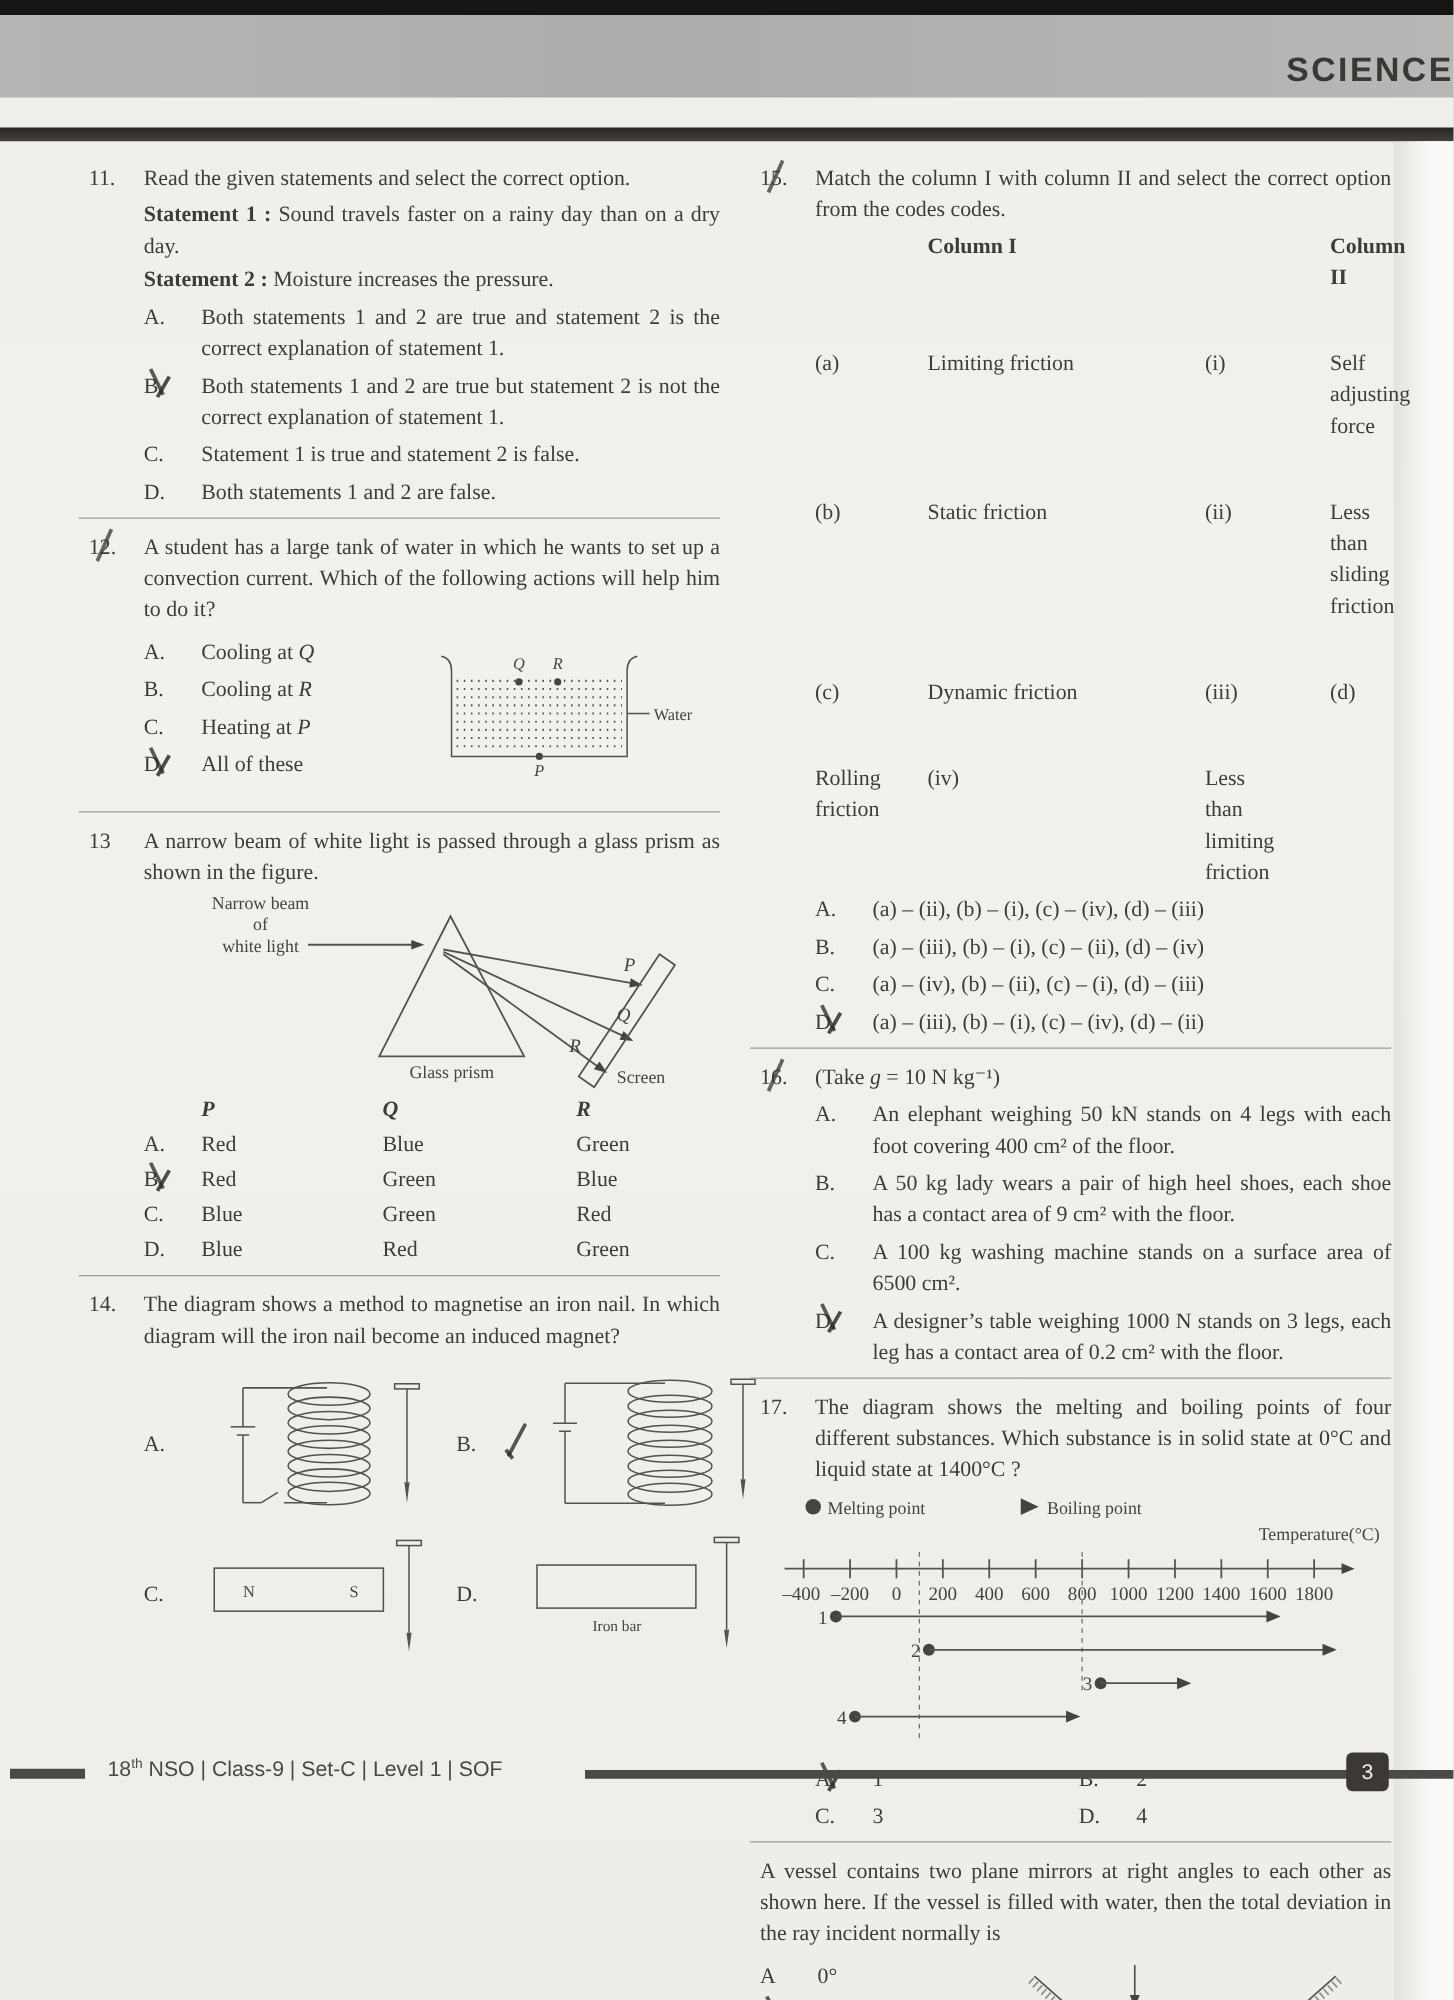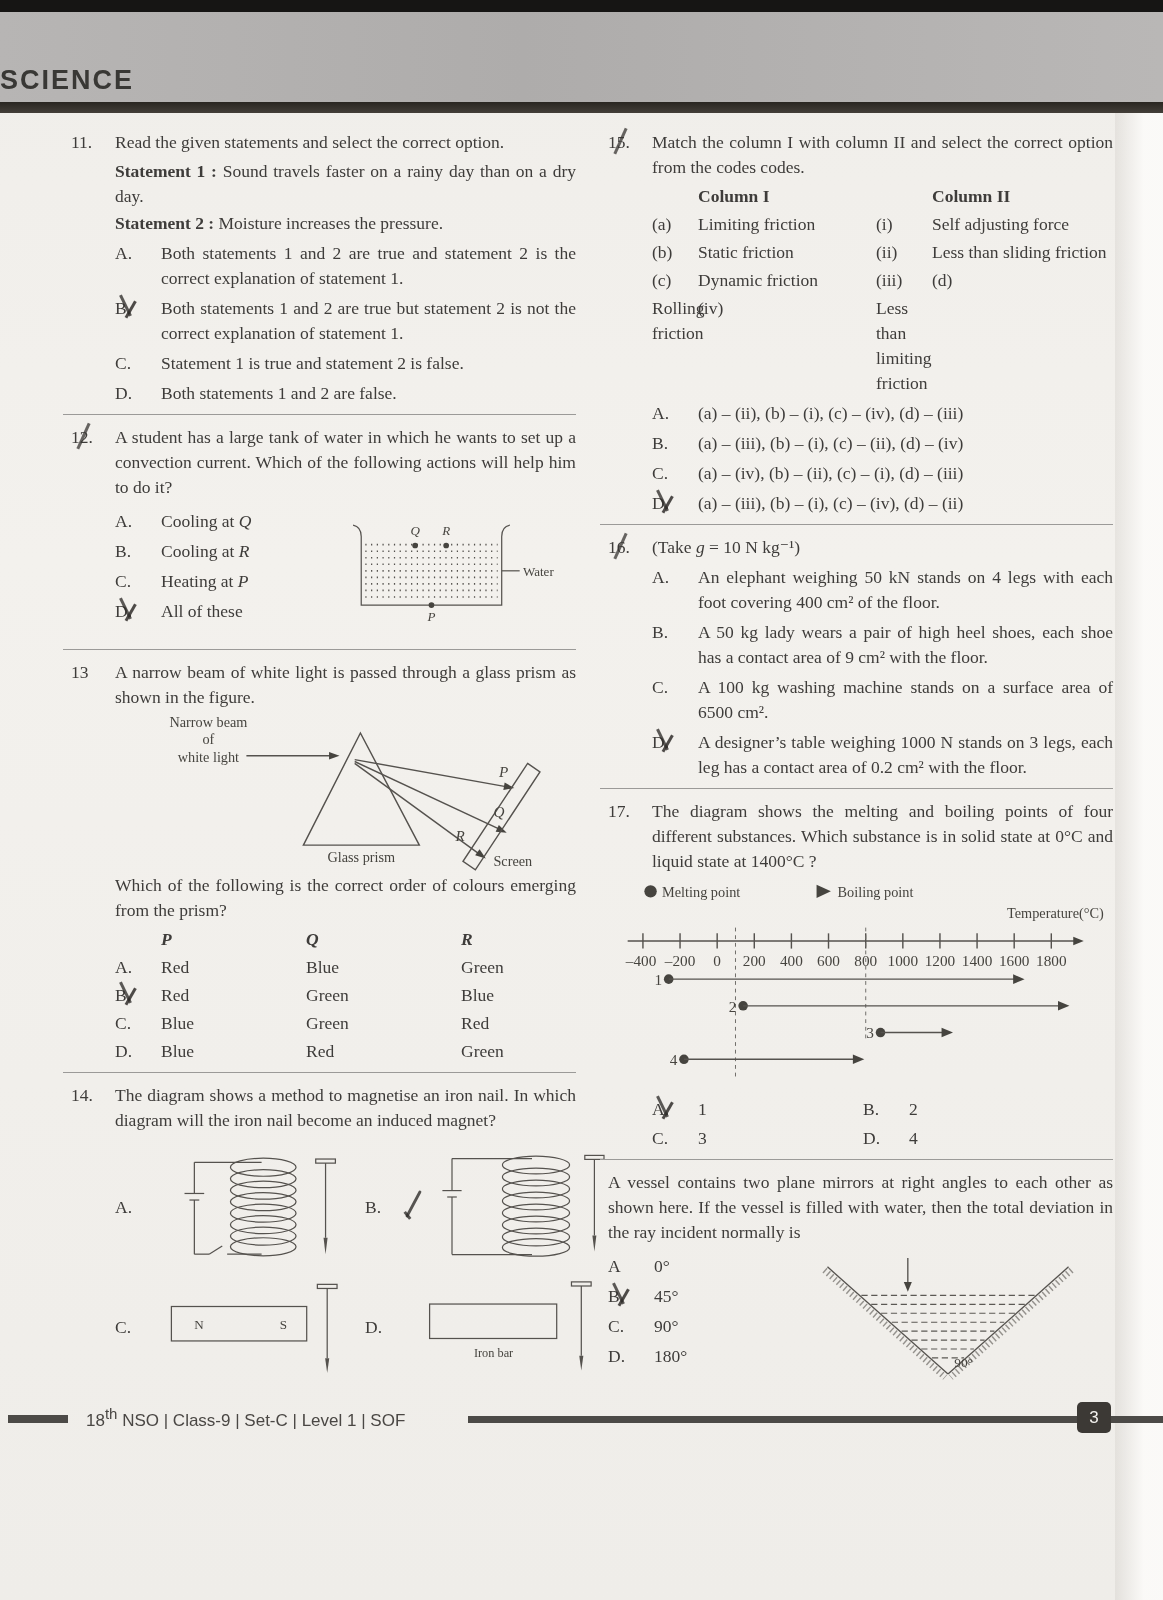--- a/index.html
+++ b/index.html
@@ -5,23 +5,23 @@
   html,body { margin:0; padding:0; background:#cfcdca; }
   .page {
     position:relative; width:1163px; height:1600px; margin:0 auto;
     background:linear-gradient(180deg,#f0eeea 0%,#f3f1ed 35%,#efede9 100%);
     overflow:hidden;
     font-family:"Liberation Serif","DejaVu Serif",serif;
     color:#3e3c3a;
   }
   .topstrip { position:absolute; top:0; left:0; right:0; height:12px; background:#161514; }
   .band {
-    position:absolute; top:12px; left:0; right:0; height:90px;
+    position:absolute; top:12px; left:0; right:0; height:66px;
     background:linear-gradient(90deg,#b7b5b4 0%,#aeacab 45%,#b9b7b6 100%);
-    display:flex; align-items:flex-end; justify-content:flex-start; padding-bottom:6px; box-sizing:border-box;
+    display:flex; align-items:flex-end; justify-content:flex-end; padding-bottom:6px; box-sizing:border-box;
   }
   .band-title { font-family:"Liberation Sans",sans-serif; font-weight:bold; font-size:27px; letter-spacing:2px; color:#393835; }
   .bandrule { position:absolute; top:102px; left:0; right:0; height:11px; background:linear-gradient(180deg,#292621,#443f39); }
   .scanedge { position:absolute; top:113px; bottom:0; right:0; width:48px;
     background:linear-gradient(90deg, rgba(140,133,126,0.12), rgba(251,250,248,0.95) 60%); pointer-events:none; }
 
   .cols { position:absolute; top:130px; left:71px; display:flex; gap:32px; }
   .col { width:505px; font-size:17.5px; line-height:25px; }
 
   .q { margin-bottom:4px; }
@@ -60,21 +60,21 @@
   .t13 { display:grid; grid-template-columns:46px 145px 155px 120px; row-gap:3px; margin-top:2px; }
   .t13 .hdr { font-weight:bold; font-style:italic; }
   .t13 .cell { position:relative; }
 
   
   .t14 { display:grid; grid-template-columns:250px 255px; margin-top:4px; }
   .t14cell { display:flex; align-items:center; }
   .t14let { width:40px; flex:none; position:relative; }
 
   
-  .t15 { display:grid; grid-template-columns:46px 178px 56px 1fr; row-gap:3px; margin:2px 0 4px 0; }
+  .t15 { display:grid; grid-template-columns:46px 178px 56px 1fr; row-gap:3px; margin:2px 0 4px 0;gap:44px; }
   .t15 .hdr { font-weight:bold; }
 
   
   .t17opts { display:grid; grid-template-columns:46px 165px 46px 1fr; row-gap:4px; margin-top:4px; }
   .t17opts span { position:relative; }
 
   
   .q18flex { display:flex; }
   .q18opts { width:190px; flex:none; }
   .q18svg { flex:1; }
@@ -83,21 +83,21 @@
   svg text { font-family:"Liberation Serif","DejaVu Serif",serif; fill:#46443f; font-size:16px; }
   svg .it { font-style:italic; }
   svg .sm { font-size:15px; }
   .stroke { stroke:#55524e; stroke-width:1.5; fill:none; }
 
   
   .footer { position:absolute; left:0; right:0; top:1400px; height:46px;
     font-family:"Liberation Sans",sans-serif; color:#4a4744; }
   .f-dash { position:absolute; left:8px; top:15px; width:60px; height:8px; background:#4c4a47; }
   .f-text { position:absolute; left:86px; top:5px; font-size:17px; }
-  .f-text sup { font-size:15px; }
+  .f-text sup { font-size:11px; }
   .f-rule { position:absolute; left:468px; right:0; top:16px; height:7px; background:#4c4a47; }
   .f-page { position:absolute; right:52px; top:2px; width:34px; height:31px; background:#3c3935;
     color:#f3f1ee; text-align:center; line-height:31px; border-radius:5px; font-size:17px; z-index:2; }
 </style>
 </head>
 <body>
 
 <div class="page">
   <div class="topstrip"></div>
   <div class="band">
@@ -210,21 +210,20 @@
               <line class="stroke" x1="246" y1="50" x2="400" y2="122"></line>
               <polygon points="0,0 -11,-4 -11,4" transform="translate(406,125) rotate(25)" fill="#46443f"></polygon>
               <line class="stroke" x1="246" y1="52" x2="378" y2="148"></line>
               <polygon points="0,0 -11,-4 -11,4" transform="translate(384,152) rotate(36)" fill="#46443f"></polygon>
               <polygon class="stroke" points="428,52 441,61 373,164 360,155"></polygon>
               <text class="it" x="398" y="66">P</text>
               <text class="it" x="392" y="108">Q</text>
               <text class="it" x="352" y="134">R</text>
               <text class="sm" x="392" y="160">Screen</text>
             </svg>
-            <p class="qtext">Which of the following is the correct order of colours emerging from the prism?</p>
             <div class="t13">
               <span class="cell"></span>
               <span class="cell hdr">P</span>
               <span class="cell hdr">Q</span>
               <span class="cell hdr">R</span>
 
               <span class="cell">A.</span>
                 <span class="cell">Red</span>
                 <span class="cell">Blue</span>
                 <span class="cell">Green</span>

